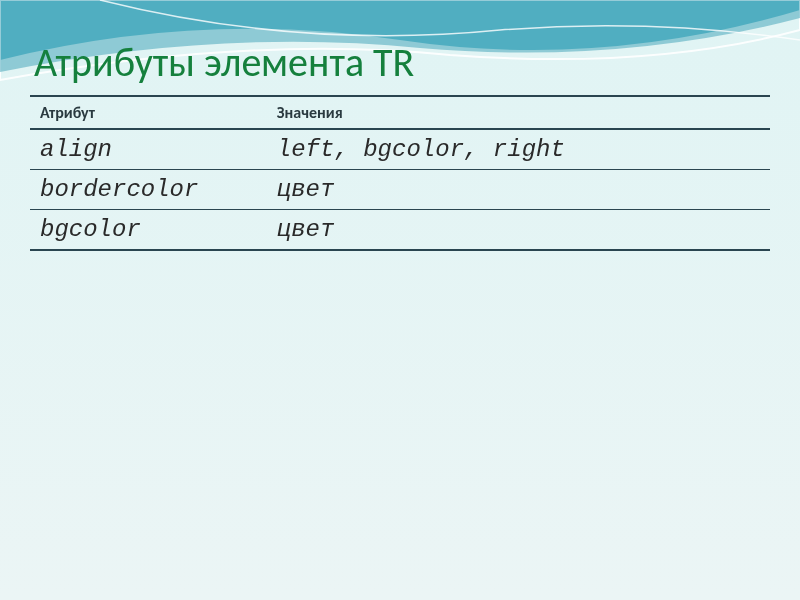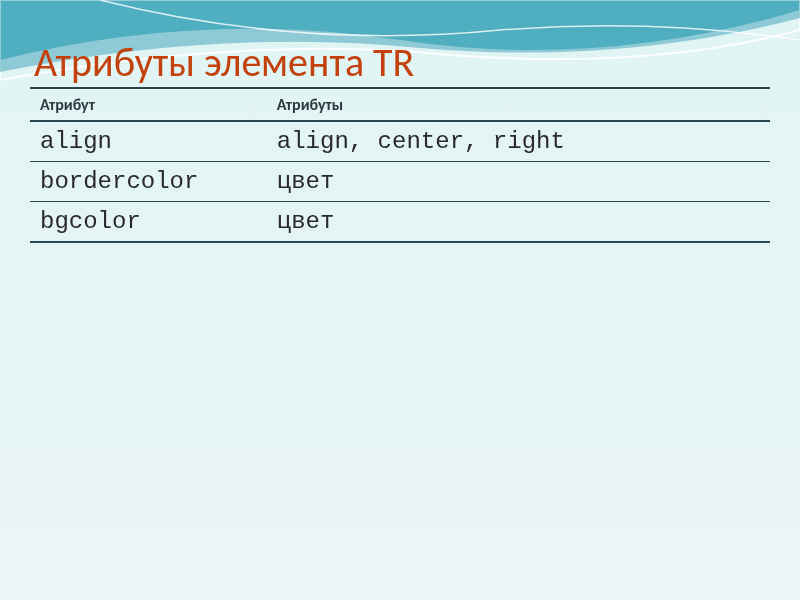--- a/index.html
+++ b/index.html
@@ -19,23 +19,24 @@
       height: 120px;
       z-index: 0;
     }
     .content {
       position: relative;
       z-index: 1;
       padding: 20px 30px;
     }
     .title {
       font-size: 40px;
-      color: #c2410c;
+      color: #15803d;
       font-weight: 400;
       margin-top: 18px;
+      margin-bottom: 8px;
       margin-left: 4px;
     }
     table {
       width: 100%;
       border-collapse: collapse;
     }
     thead tr {
       border-top: 2px solid #2a4550;
       border-bottom: 2px solid #2a4550;
     }
@@ -55,46 +56,47 @@
     }
     tbody tr:last-child {
       border-bottom: 2px solid #2a4550;
     }
     td {
       font-family: "Courier New", monospace;
       font-size: 24px;
       color: #2a2a2a;
       padding: 6px 10px;
       vertical-align: top;
+      font-style: italic;
     }
   </style>
 </head>
 <body>
 
 <svg class="wave-bg" viewBox="0 0 800 120" preserveAspectRatio="none">
   <path d="M0,0 L800,0 L800,10 Q600,70 400,40 Q200,10 0,60 Z" fill="#4db3c4" opacity="0.85"></path>
   <path d="M0,0 L800,0 L800,30 Q650,70 450,55 Q250,35 0,80 Z" fill="none" stroke="#ffffff" stroke-width="2" opacity="0.9"></path>
   <path d="M0,0 L800,0 L800,18 Q620,65 420,48 Q220,28 0,72 Z" fill="#3ba0b5" opacity="0.5"></path>
   <path d="M100,0 Q300,50 500,30 Q650,18 800,40" fill="none" stroke="#ffffff" stroke-width="1.5" opacity="0.8"></path>
 </svg>
 
 <div class="content">
   <h1 class="title">Атрибуты элемента TR</h1>
 
   <table>
     <thead>
       <tr>
         <th>Атрибут</th>
-        <th>Атрибуты</th>
+        <th>Значения</th>
       </tr>
     </thead>
     <tbody>
       <tr>
         <td>align</td>
-        <td>align, center, right</td>
+        <td>left, bgcolor, right</td>
       </tr>
       <tr>
         <td>bordercolor</td>
         <td>цвет</td>
       </tr>
       <tr>
         <td>bgcolor</td>
         <td>цвет</td>
       </tr>
     </tbody>

